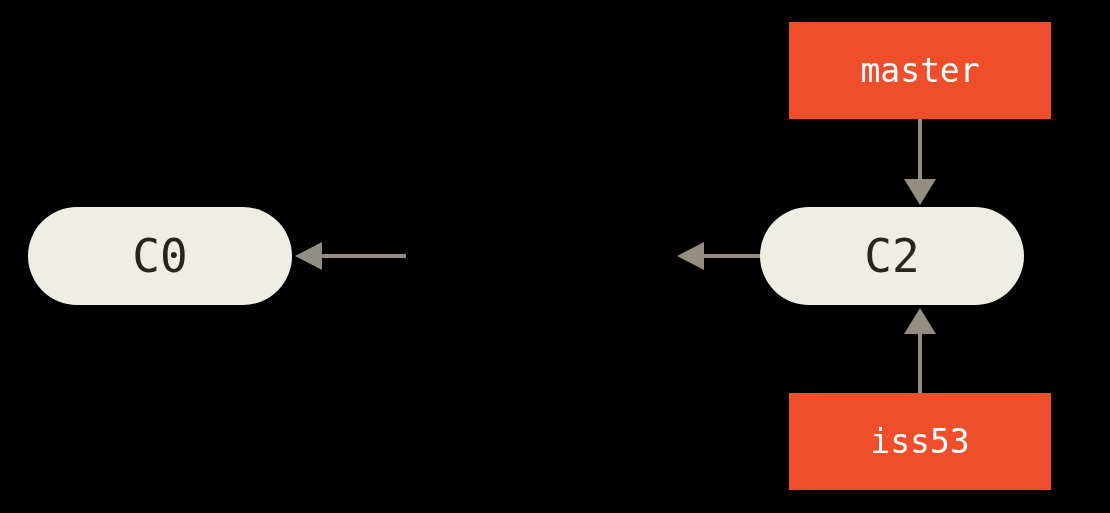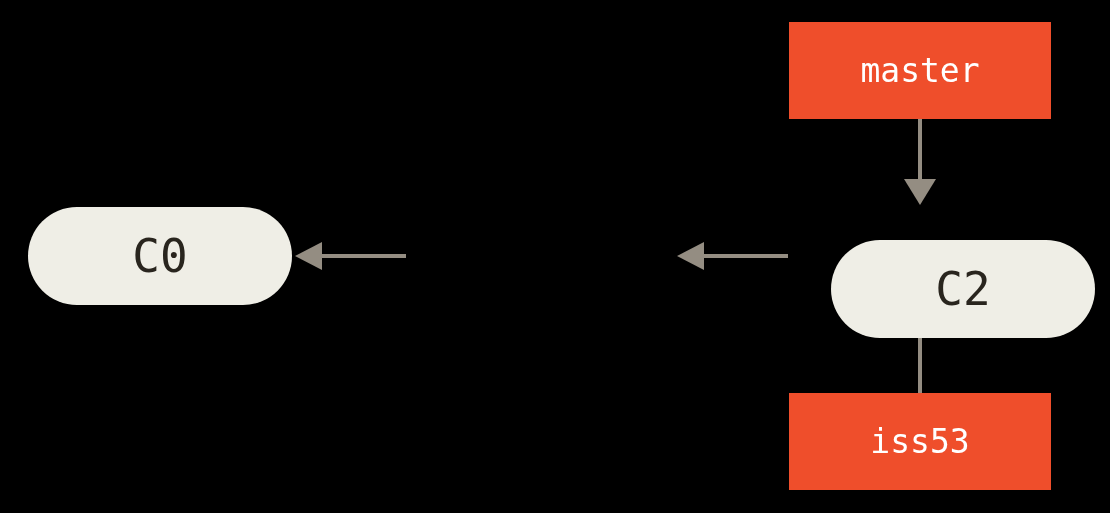--- a/index.html
+++ b/index.html
@@ -43,21 +43,21 @@
     background: var(--commit-fill);
     border-radius: 49px;
     display: flex;
     align-items: center;
     justify-content: center;
     font-size: 46px;
     color: var(--commit-text);
   }
   .commit.c0 { left: 28px; }
   .commit.c1 { left: 406px; }
-  .commit.c2 { left: 831px; margin-top: 33px; }
+  .commit.c2 { left: 760px; }
   .branch {
     position: absolute;
     left: 789px;
     width: 262px;
     height: 97px;
     background: var(--branch-bg);
     display: flex;
     align-items: center;
     justify-content: center;
     font-size: 33px;

